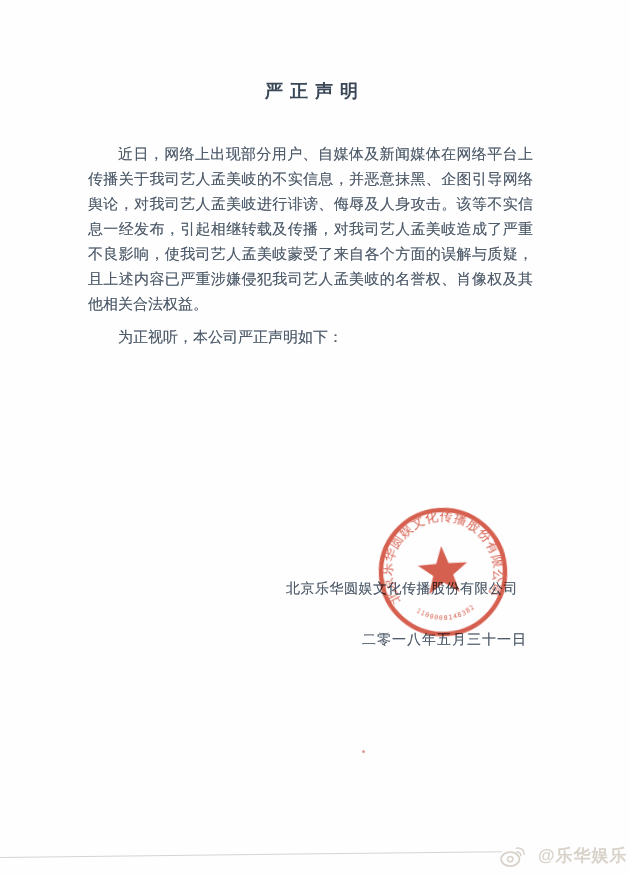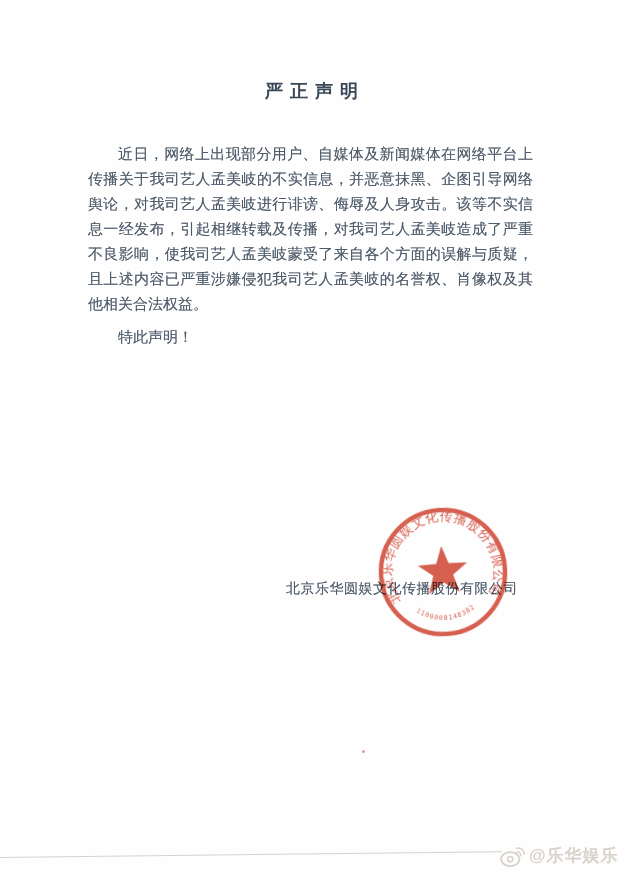--- a/index.html
+++ b/index.html
@@ -83,43 +83,44 @@
     height: 3px;
     border-radius: 50%;
     background: rgba(199, 80, 60, 0.55);
   }
   .watermark {
     position: absolute;
     left: 499px;
     top: 842px;
     display: flex;
     align-items: center;
-    gap: 3px;
+    gap: 12px;
     color: var(--watermark, #d8d2c9);
     font-family: "Liberation Sans", "DejaVu Sans", sans-serif;
     font-size: 17px;
     font-weight: bold;
     letter-spacing: 1px;
   }
   .watermark svg { display: block; }
 </style>
 </head>
 <body>
 
 <div class="canvas">
 
   <div class="title">严正声明</div>
 
   <div class="body-text">
     <p>近日，网络上出现部分用户、自媒体及新闻媒体在网络平台上传播关于我司艺人孟美岐的不实信息，并恶意抹黑、企图引导网络舆论，对我司艺人孟美岐进行诽谤、侮辱及人身攻击。该等不实信息一经发布，引起相继转载及传播，对我司艺人孟美岐造成了严重不良影响，使我司艺人孟美岐蒙受了来自各个方面的误解与质疑，且上述内容已严重涉嫌侵犯我司艺人孟美岐的名誉权、肖像权及其他相关合法权益。</p>
-    <p>特此声明！</p>
+    <p>为正视听，本公司严正声明如下：</p>
   </div>
 
   <div class="sign-company">北京乐华圆娱文化传播股份有限公司</div>
 
+  <div class="sign-date">二零一八年五月三十一日</div>
 
   <div class="seal">
     <svg viewBox="-75 -75 150 150" xmlns="http://www.w3.org/2000/svg">
       <defs>
         <path id="arcTop" d="M -42,29.5 A 51.3,51.3 0 1 1 42,29.5" fill="none"></path>
         <path id="arcBottom" d="M -41,25 A 48,48 0 0 0 41,25" fill="none"></path>
       </defs>
       <circle r="62" fill="none" stroke="var(--seal-red, #d24a38)" stroke-width="4.5"></circle>
       <polygon fill="var(--seal-red, #d24a38)" points="0,-26 6.2,-8.5 24.7,-8.0 10.0,3.2 15.3,21.0 0,10.5 -15.3,21.0 -10.0,3.2 -24.7,-8.0 -6.2,-8.5"></polygon>
       <text font-size="13" letter-spacing="0.5" fill="var(--seal-red, #d24a38)" text-anchor="middle" font-family="&quot;Liberation Serif&quot;,&quot;DejaVu Serif&quot;,serif">

